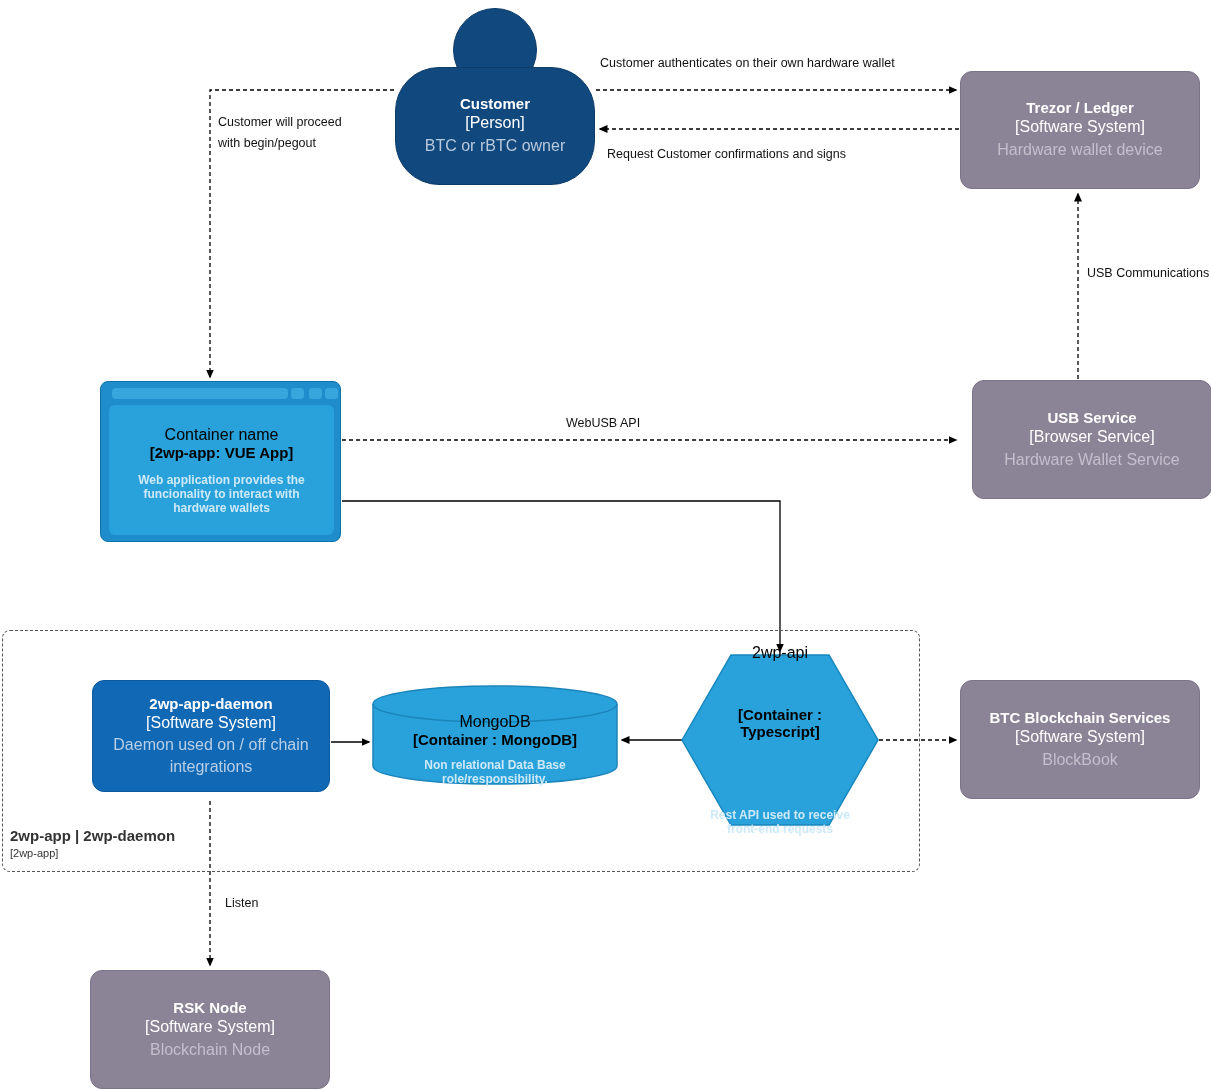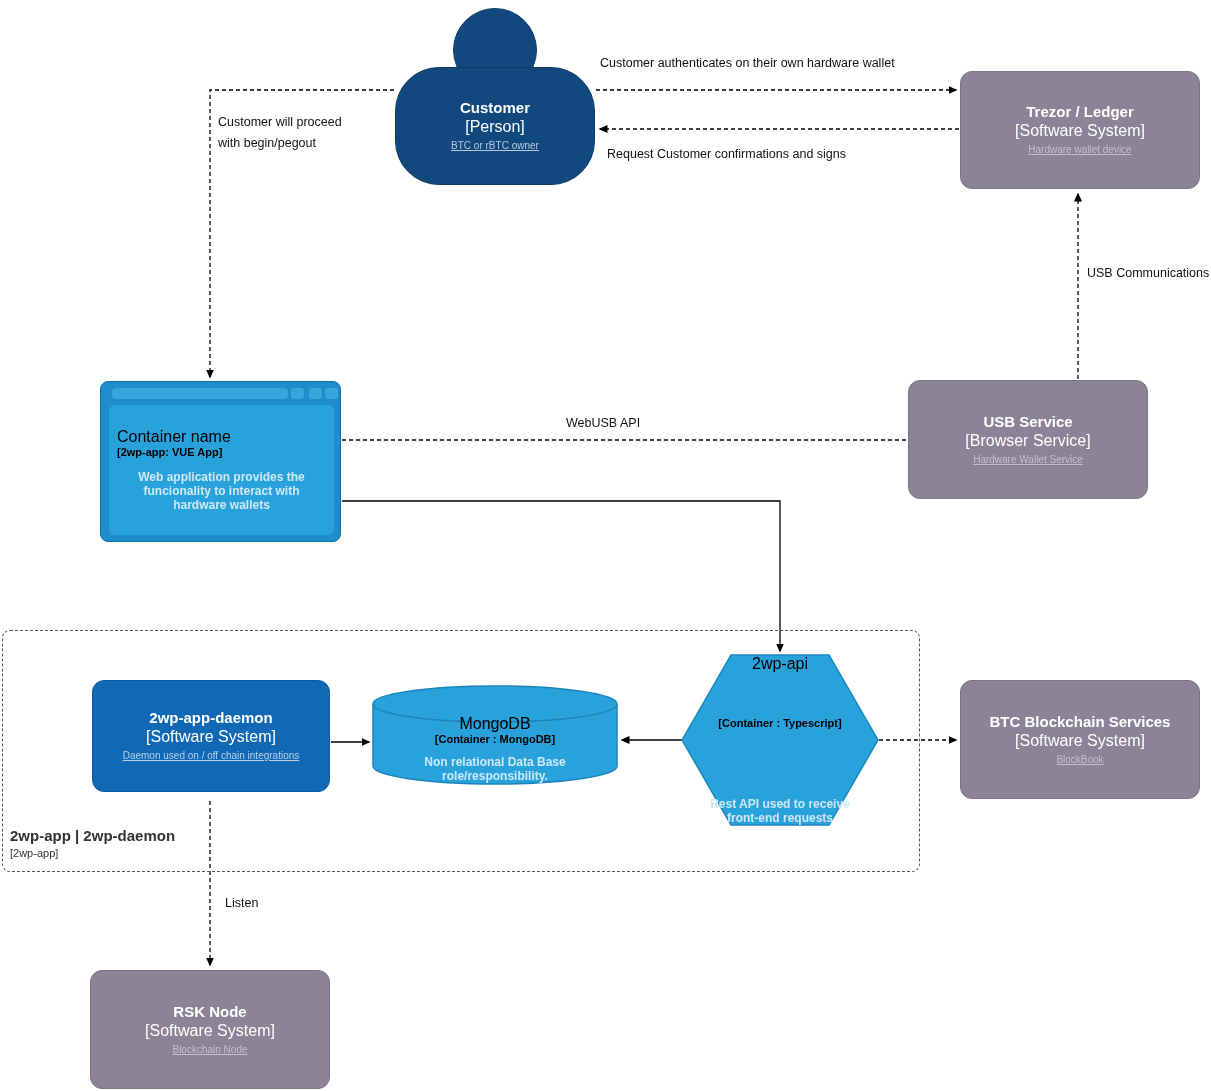--- a/index.html
+++ b/index.html
@@ -9,21 +9,21 @@
     width:1211px;height:1091px;position:relative;overflow:hidden;
   }
   .canvas{position:absolute;left:0;top:0;width:1211px;height:1091px;}
   svg.wires{position:absolute;left:0;top:0;width:1211px;height:1091px;pointer-events:none;}
 
   
   .node{position:absolute;box-sizing:border-box;display:flex;flex-direction:column;
         align-items:center;justify-content:center;text-align:center;}
   .node .title{font-weight:bold;font-size:15px;color:#ffffff;line-height:1.2;}
   .node .meta{font-size:16px;color:#ffffff;line-height:1.3;}
-  .node .desc{font-size:10px;line-height:1.35;margin-top:1px;text-decoration:underline;}
+  .node .desc{font-size:16px;line-height:1.35;margin-top:1px;}
 
   
   .person-head{position:absolute;left:453px;top:8px;width:82px;height:82px;border-radius:50%;
                background:#11497e;border:1px solid #0d3c69;}
   .person-body{left:395px;top:67px;width:200px;height:118px;border-radius:44px;
                background:#11497e;border:1px solid #0d3c69;padding:0 24px;}
   .person-body .desc{color:#b9c9dc;}
 
   
   .gray-box{background:#8b8497;border:1px solid #7a7389;border-radius:12px;width:240px;height:118px;padding:16px 16px;}
@@ -32,23 +32,23 @@
   
   .blue-box{background:#1168b5;border:1px solid #0d5a9e;border-radius:12px;width:238px;height:112px;padding:0 12px;}
   .blue-box .desc{color:#b8cfe8;}
 
   
   .browser{position:absolute;left:100px;top:381px;width:241px;height:161px;
            background:#1f8ccb;border:1px solid #1073a8;border-radius:8px;box-sizing:border-box;}
   .browser .addr{position:absolute;left:11px;top:6px;width:176px;height:11px;border-radius:4px;background:#36a6dd;}
   .browser .btn{position:absolute;top:6px;width:13px;height:11px;border-radius:3px;background:#36a6dd;}
   .browser .pane{position:absolute;left:8px;top:23px;width:225px;height:130px;border-radius:6px;
-                 background:#29a2db;display:flex;flex-direction:column;align-items:flex-start;justify-content:center;
+                 background:#29a2db;display:flex;flex-direction:column;align-items:center;justify-content:center;
                  text-align:center;padding:0 8px;box-sizing:border-box;}
-  .lightblue-text .meta{font-weight:bold;font-size:11px;}
+  .lightblue-text .meta{font-weight:bold;font-size:15px;}
   .lightblue-text .desc{font-weight:bold;font-size:12px;color:#cde9f8;margin-top:12px;}
 
   
   .shape-text{position:absolute;display:flex;flex-direction:column;align-items:center;justify-content:center;
               text-align:center;pointer-events:none;}
 
   
   .boundary{position:absolute;left:2px;top:630px;width:918px;height:242px;box-sizing:border-box;
             border:1.5px dashed #555555;border-radius:8px;}
   .boundary-title{position:absolute;left:10px;top:827px;font-weight:bold;font-size:15px;color:#333333;}
@@ -120,21 +120,21 @@
     <div class="btn" style="left:190px;"></div>
     <div class="btn" style="left:208px;"></div>
     <div class="btn" style="left:224px;"></div>
     <div class="pane lightblue-text">
       <div class="title">Container name</div>
       <div class="meta">[2wp-app: VUE App]</div>
       <div class="desc">Web application provides the funcionality to interact with hardware wallets</div>
     </div>
   </div>
 
-  <div class="node gray-box" style="left:908px;top:380px;height:119px;">
+  <div class="node gray-box" style="left:972px;top:380px;height:119px;">
     <div class="title">USB Service</div>
     <div class="meta">[Browser Service]</div>
     <div class="desc">Hardware Wallet Service</div>
   </div>
 
   <div class="node blue-box" style="left:92px;top:680px;">
     <div class="title">2wp-app-daemon</div>
     <div class="meta">[Software System]</div>
     <div class="desc">Daemon used on / off chain integrations</div>
   </div>

